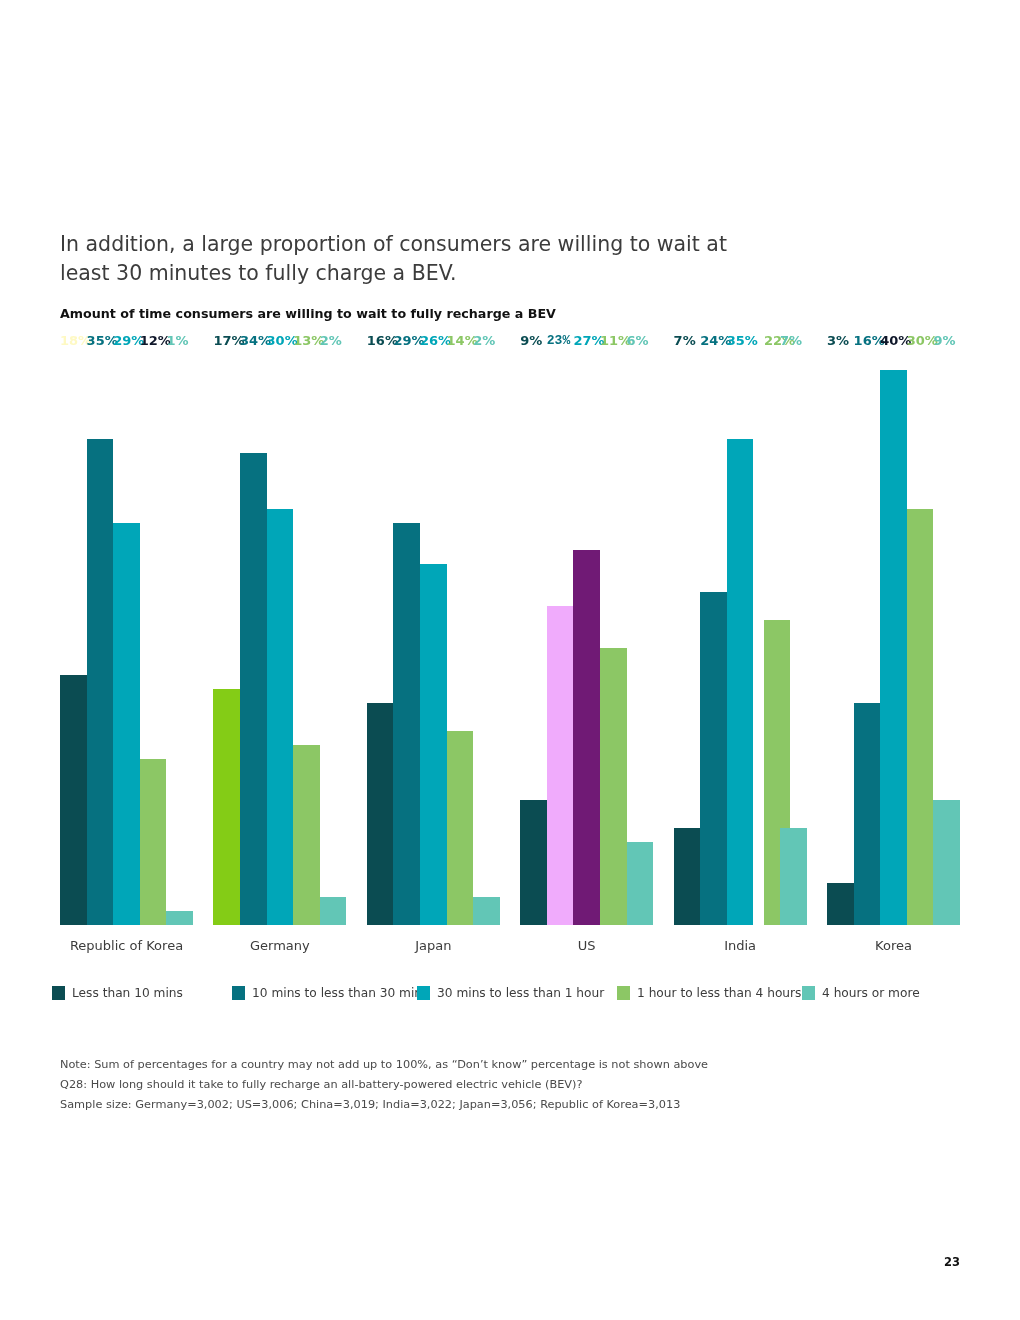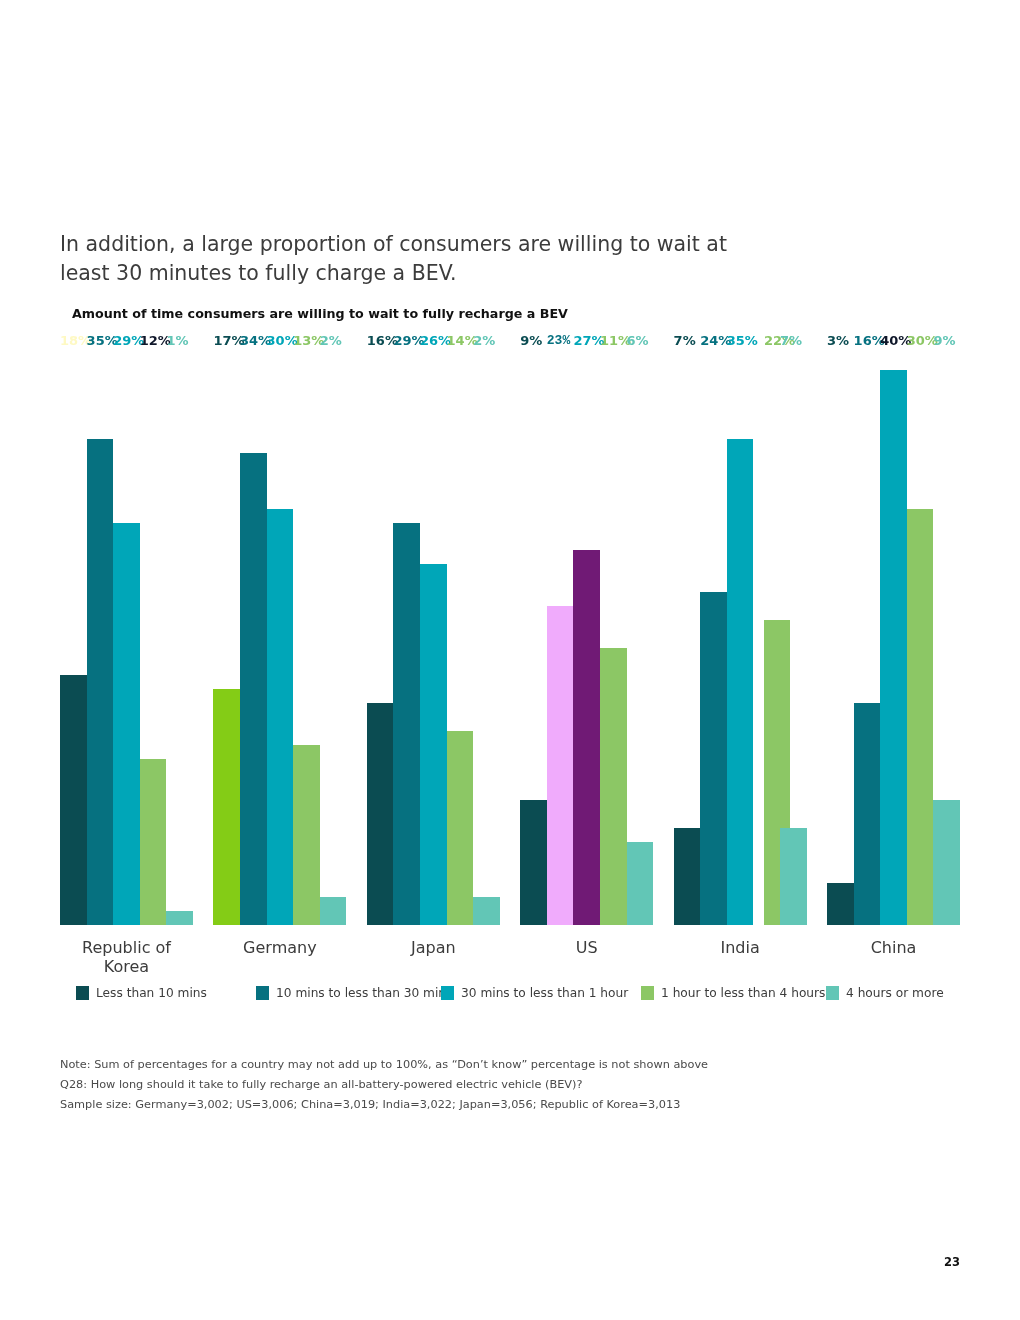--- a/index.html
+++ b/index.html
@@ -24,21 +24,21 @@
   .doc-header .light { color:#3b3b3b; }
 
   
   .headline {
     position:absolute; left:60px; top:230px;
     width:700px;
     font-size:20.5px; line-height:29px;
     color:#3c3c3c; font-weight:400;
   }
   .subhead {
-    position:absolute; left:72px; top:306px;
+    position:absolute; left:60px; top:306px;
     font-size:12.7px; font-weight:bold; color:#111;
   }
 
   
   .chart {
     position:absolute;
     left:60px; top:350px;
     width:900px; height:575px;
   }
   .plot {
@@ -62,28 +62,28 @@
     font-size:13px; font-weight:bold;
     white-space:nowrap;
     line-height:14px;
   }
   .cat-labels {
     position:absolute; left:60px; top:938px; width:900px; height:28px;
   }
   .cat-label {
     position:absolute;
     text-align:center;
-    font-size:16px;
+    font-size:13px;
     color:#3c3c3c;
     top:0;
   }
 
   
   .legend {
-    position:absolute; left:76px; top:986px;
+    position:absolute; left:52px; top:986px;
     height:18px; width:900px;
   }
   .legend-item {
     position:absolute;
     display:flex; align-items:center;
     white-space:nowrap;
     top:0;
   }
   .legend-swatch {
     width:13px; height:14px; margin-right:7px; flex:0 0 auto;
@@ -278,21 +278,21 @@
         </div>
       </div>
   </div>
 
   <div class="cat-labels" id="cat-labels">
       <div class="cat-label" style="left: 0px; width: 133px;">Republic of Korea</div>
       <div class="cat-label" style="left: 153.4px; width: 133px;">Germany</div>
       <div class="cat-label" style="left: 306.8px; width: 133px;">Japan</div>
       <div class="cat-label" style="left: 460.2px; width: 133px;">US</div>
       <div class="cat-label" style="left: 613.6px; width: 133px;">India</div>
-      <div class="cat-label" style="left: 767px; width: 133px;">China</div>
+      <div class="cat-label" style="left: 767px; width: 133px;">Korea</div>
     </div>
 
   <div class="legend" id="legend">
       <div class="legend-item" style="left: 0px;">
         <span class="legend-swatch" style="background: rgb(11, 76, 82);"></span>
         <span class="legend-text">Less than 10 mins</span>
       </div>
       <div class="legend-item" style="left: 180px;">
         <span class="legend-swatch" style="background: rgb(6, 113, 128);"></span>
         <span class="legend-text">10 mins to less than 30 mins</span>

